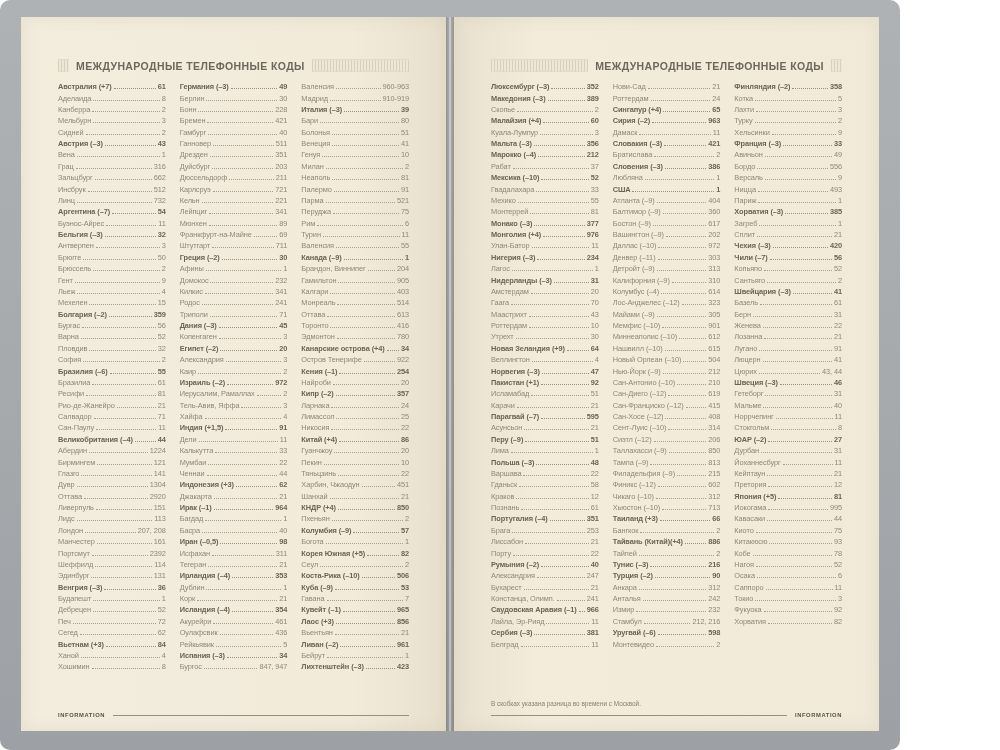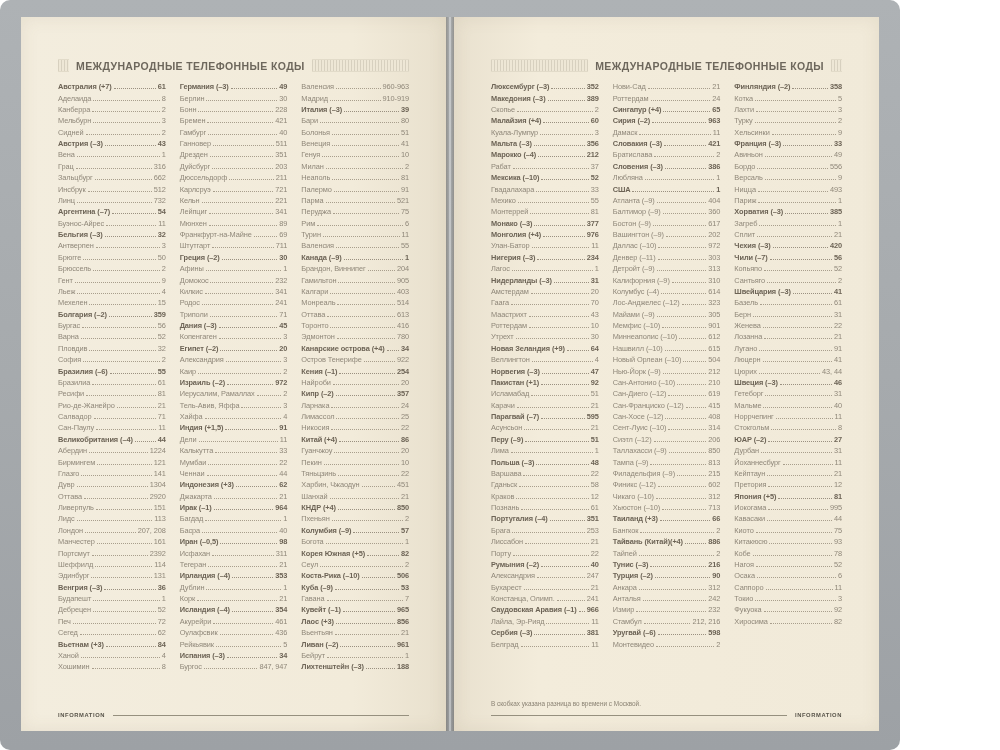--- a/index.html
+++ b/index.html
@@ -818,21 +818,21 @@
               <span class="cd">961</span>
             </div>
             <div class="row">
               <span class="nm">Бейрут</span>
               <span class="lead"></span>
               <span class="cd">1</span>
             </div>
             <div class="row b">
               <span class="nm">Лихтенштейн (–3)</span>
               <span class="lead"></span>
-              <span class="cd">188</span>
+              <span class="cd">423</span>
             </div>
           </div>
       </div>
       <div class="page-footer">
         <span class="flabel">INFORMATION</span>
         <span class="frule"></span>
       </div>
     </div>
 
     <div class="gutter"></div>
@@ -1578,21 +1578,21 @@
               <span class="nm">Токио</span>
               <span class="lead"></span>
               <span class="cd">3</span>
             </div>
             <div class="row">
               <span class="nm">Фукуока</span>
               <span class="lead"></span>
               <span class="cd">92</span>
             </div>
             <div class="row">
-              <span class="nm">Хиросима</span>
+              <span class="nm">Хорватия</span>
               <span class="lead"></span>
               <span class="cd">82</span>
             </div>
           </div>
       </div>
       <div class="note">В скобках указана разница во времени с Москвой.</div>
       <div class="page-footer">
         <span class="frule"></span>
         <span class="flabel">INFORMATION</span>
       </div>

